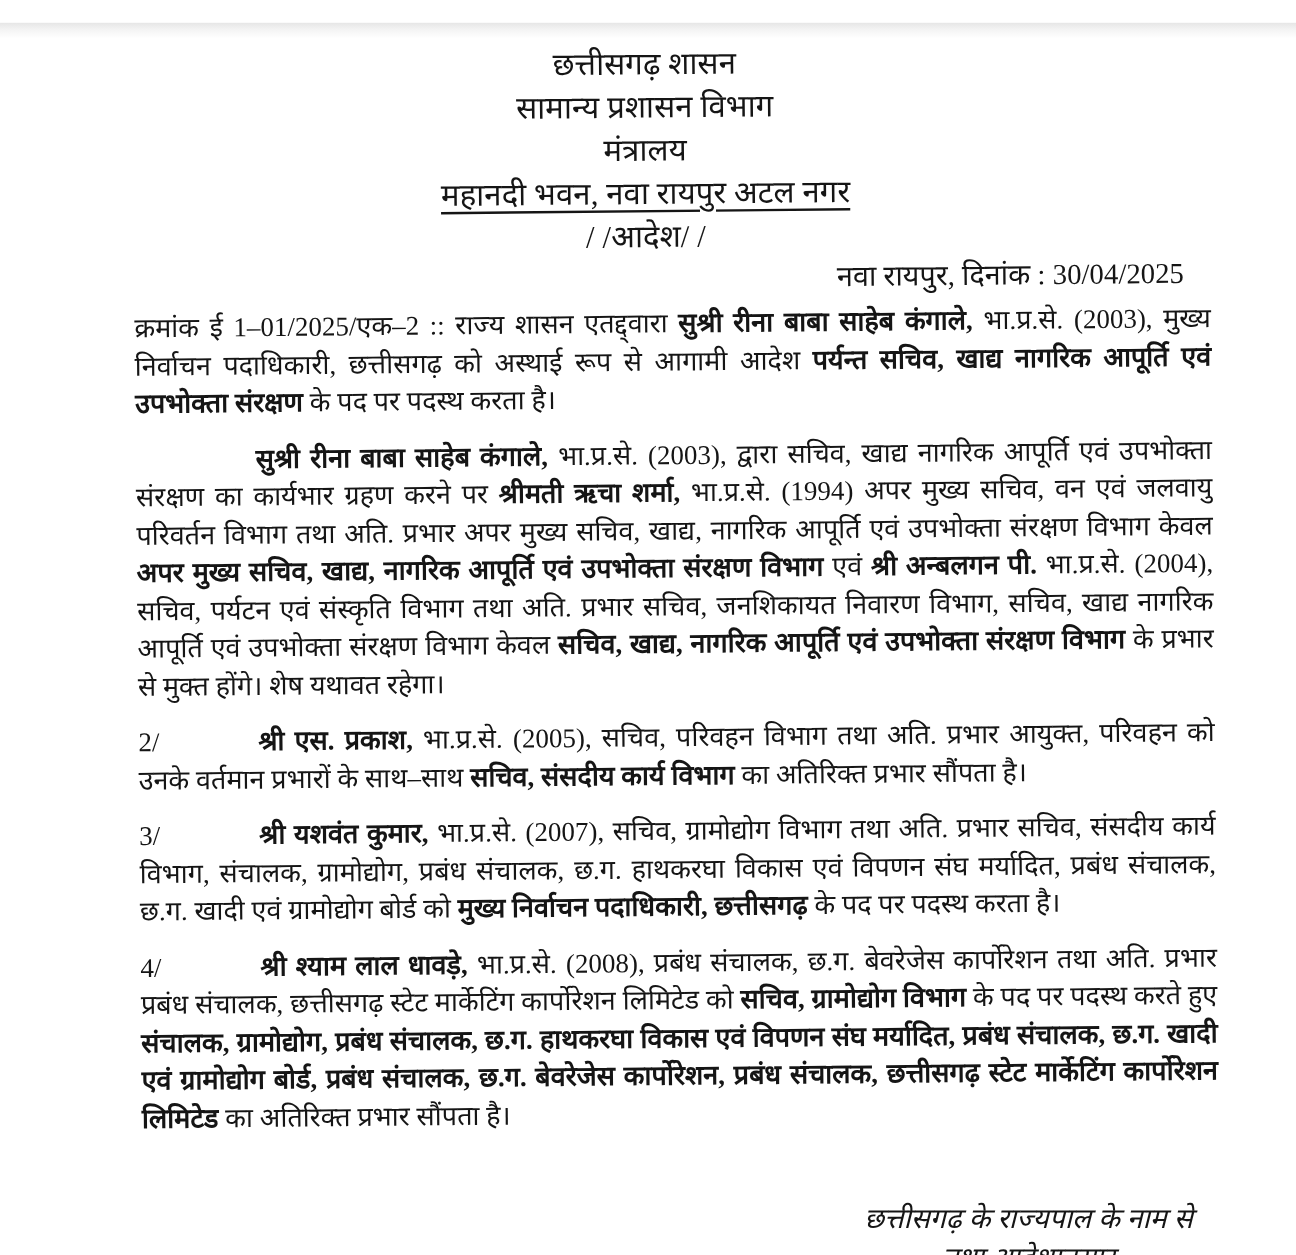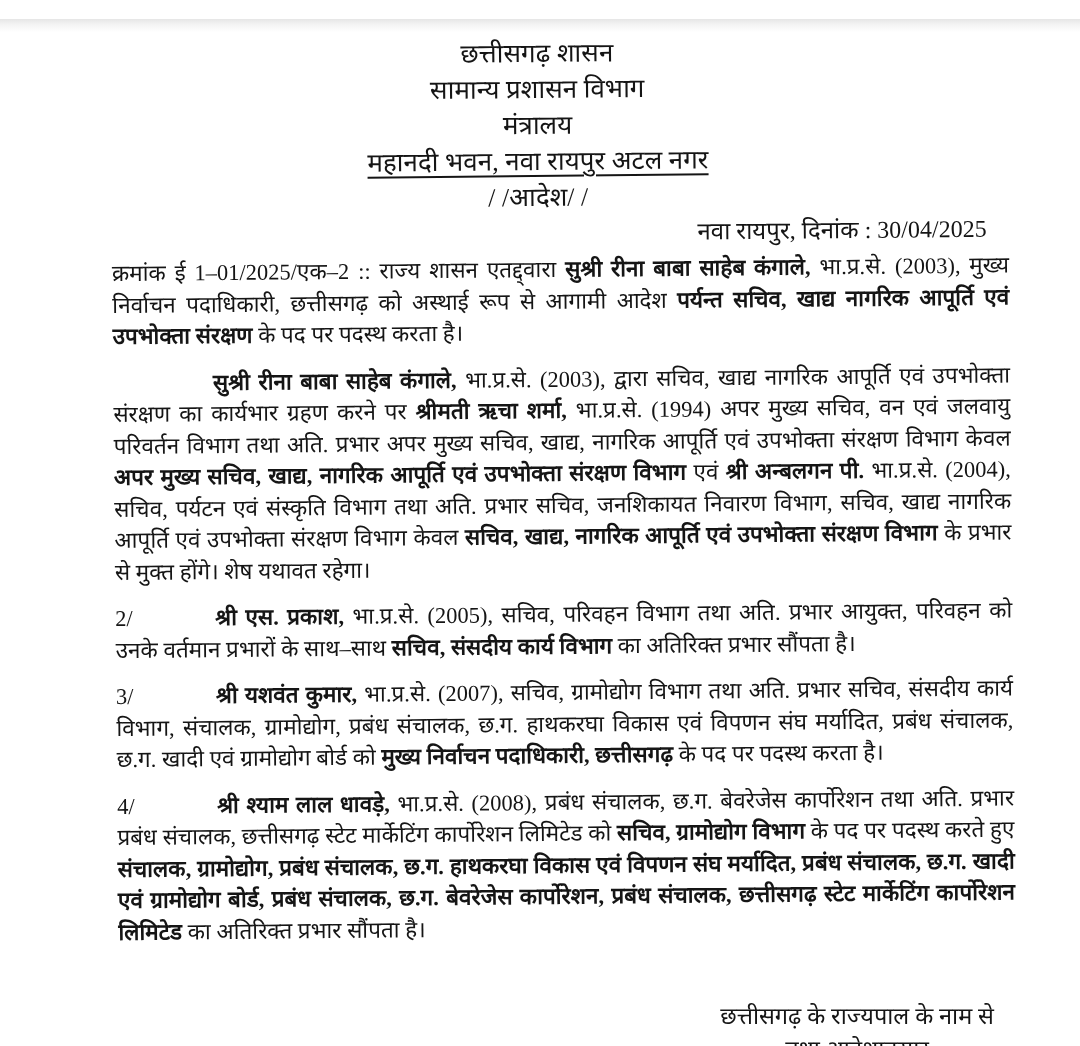--- a/index.html
+++ b/index.html
@@ -72,21 +72,21 @@
   p.para b, .rich b { font-weight: 700; }
   .signature {
     position: absolute;
     top: 1000px;
     right: 86px;
     text-align: center;
     font-size: 23.5px;
     line-height: 33px;
     white-space: nowrap;
   }
-  .signature .sig-line { display: block; }
+  .signature .sig-line { display: block; font-style: italic; }
 </style>
 </head>
 <body>
 
 <div class="scan-band"></div>
 
 <div class="sheet">
 
   <div class="doc-header">
     <span class="line">छत्तीसगढ़ शासन</span>

